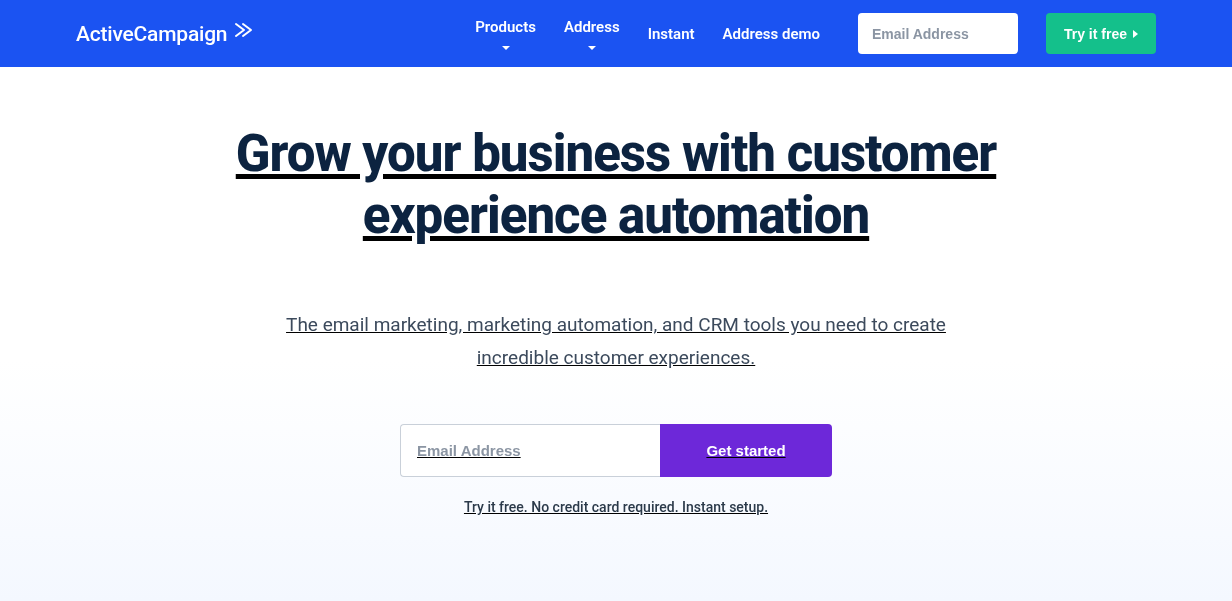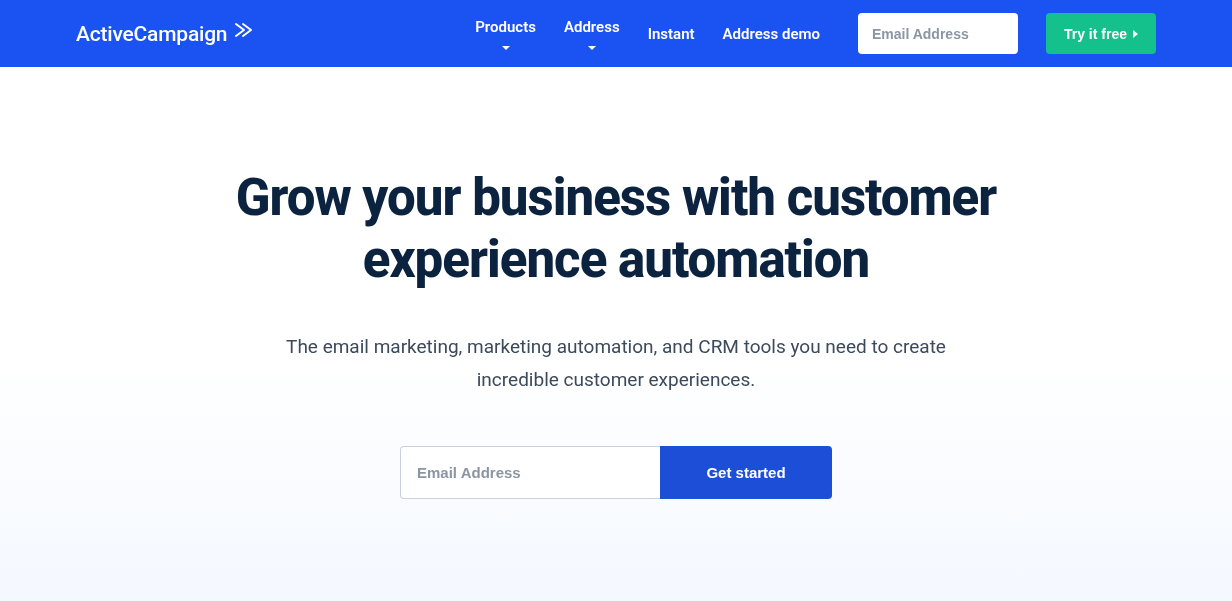--- a/index.html
+++ b/index.html
@@ -81,37 +81,38 @@
 }
 .play-tri {
   width: 0;
   height: 0;
   border-top: 4px solid transparent;
   border-bottom: 4px solid transparent;
   border-left: 5px solid #ffffff;
 }
 .hero {
   text-align: center;
-  padding-top: 100px;
+  padding-top: 56px;
+  text-decoration: underline;
 }
 .hero-title {
   font-size: 51px;
   font-weight: 800;
   color: #0c2340;
   line-height: 1.22;
   letter-spacing: -1px;
   max-width: 900px;
   margin: 0 auto;
 }
 .hero-sub {
   font-size: 19px;
   color: #3c4a5c;
   line-height: 1.7;
   max-width: 660px;
-  margin: 40px auto 0;
+  margin: 62px auto 0;
 }
 .hero-form {
   margin: 50px auto 0;
   display: flex;
   justify-content: center;
   width: 432px;
 }
 .email-input-main {
   flex: 1;
   height: 53px;
@@ -119,21 +120,21 @@
   border-right: none;
   border-radius: 4px 0 0 4px;
   padding: 0 16px;
   font-size: 15px;
   background: #ffffff;
 }
 .email-input-main::placeholder { color: #8b95a3; font-weight: 600; }
 .get-started-btn {
   height: 53px;
   width: 172px;
-  background: #1d4ed8;
+  background: #6d28d9;
   color: #ffffff;
   border: none;
   border-radius: 0 4px 4px 0;
   font-size: 15px;
   font-weight: 700;
   cursor: pointer;
 }
 .disclaimer {
   margin-top: 22px;
   font-size: 14px;
@@ -177,13 +178,14 @@
   </nav>
 </header>
 
 <section class="hero">
   <h1 class="hero-title">Grow your business with customer experience automation</h1>
   <p class="hero-sub">The email marketing, marketing automation, and CRM tools you need to create incredible customer experiences.</p>
   <div class="hero-form">
     <input class="email-input-main" type="email" placeholder="Email Address" style="">
     <button class="get-started-btn">Get started</button>
   </div>
+  <p class="disclaimer">Try it free. No credit card required. Instant setup.</p>
 </section>
 
 </body></html>

